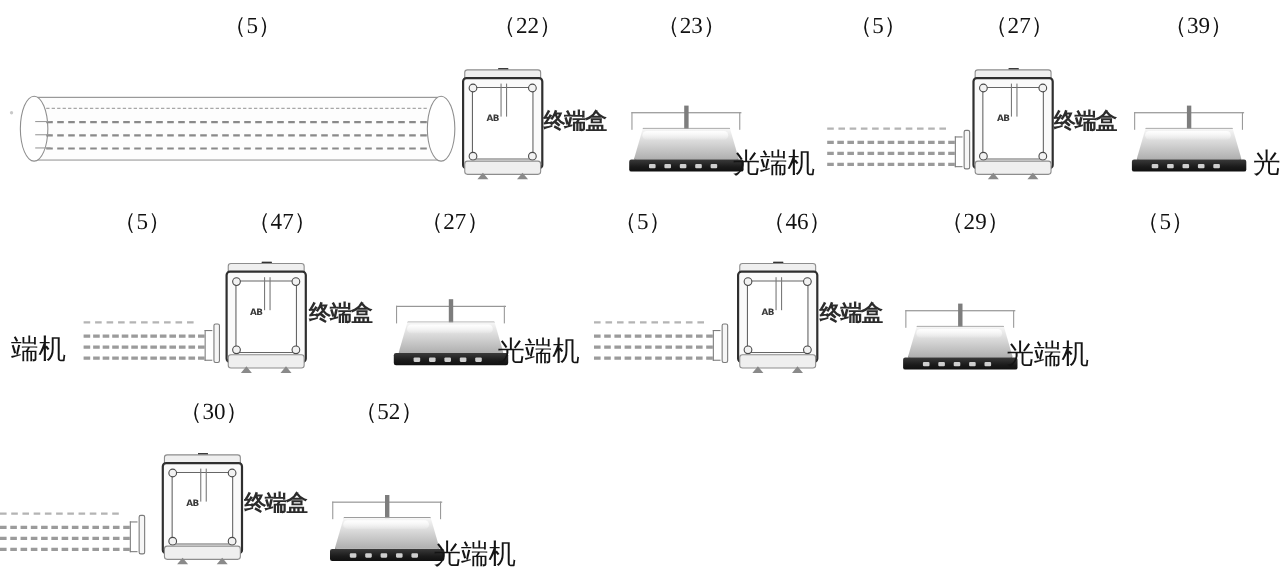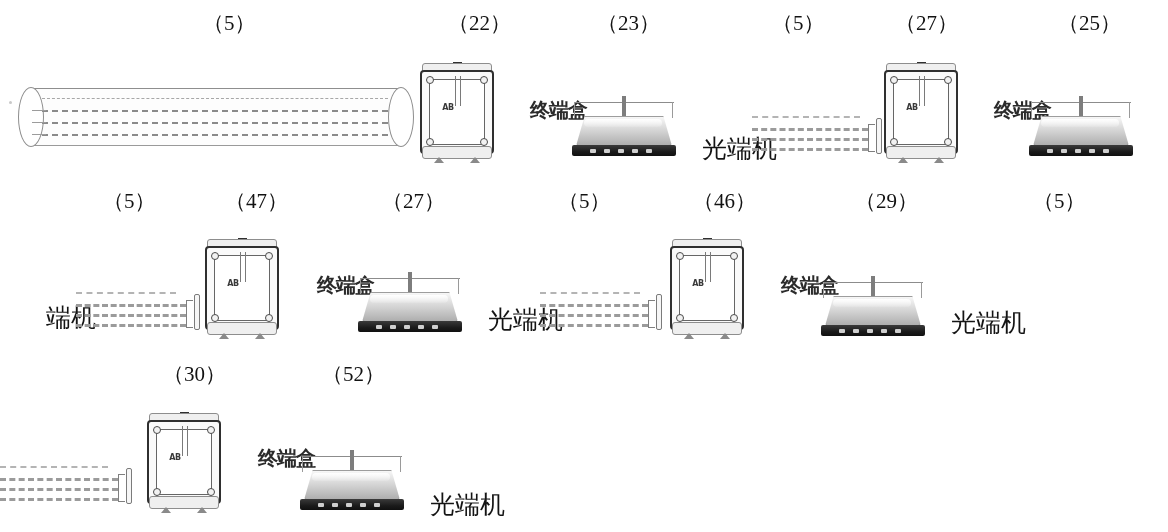--- a/index.html
+++ b/index.html
@@ -35,21 +35,20 @@
   }
 
   
   .cn-label {
     position: absolute;
     font-family: "Liberation Serif", serif;
     font-size: 25px;
     line-height: 30px;
     color: #141414;
     white-space: nowrap;
-    padding-left: 36px;
   }
   .cn-label.small {
     font-size: 20px;
     font-weight: 700;
     color: #2b2b2b;
     letter-spacing: -1px;
   }
 
   
   .conduit {
@@ -280,21 +279,21 @@
 </head>
 <body>
 
 <div class="stage">
 
   <div class="ref" style="left:203px; top:10px;">（5）</div>
   <div class="ref" style="left:448px; top:10px;">（22）</div>
   <div class="ref" style="left:597px; top:10px;">（23）</div>
   <div class="ref" style="left:772px; top:10px;">（5）</div>
   <div class="ref" style="left:895px; top:10px;">（27）</div>
-  <div class="ref" style="left:1058px; top:10px;">（25）</div>
+  <div class="ref" style="left:1058px; top:10px;">（39）</div>
 
   <div class="conduit" style="left:16px; top:88px; width:398px; height:58px;">
     <div class="body"></div>
     <div class="cap-l"></div>
     <div class="cap-r"></div>
     <div class="dashrow thin" style="top:10px;"></div>
     <div class="dashrow" style="top:22px;"></div>
     <div class="dashrow" style="top:34px;"></div>
     <div class="dashrow" style="top:46px;"></div>
     <div class="tick" style="top:22px; left:16px; width:14px;"></div>

